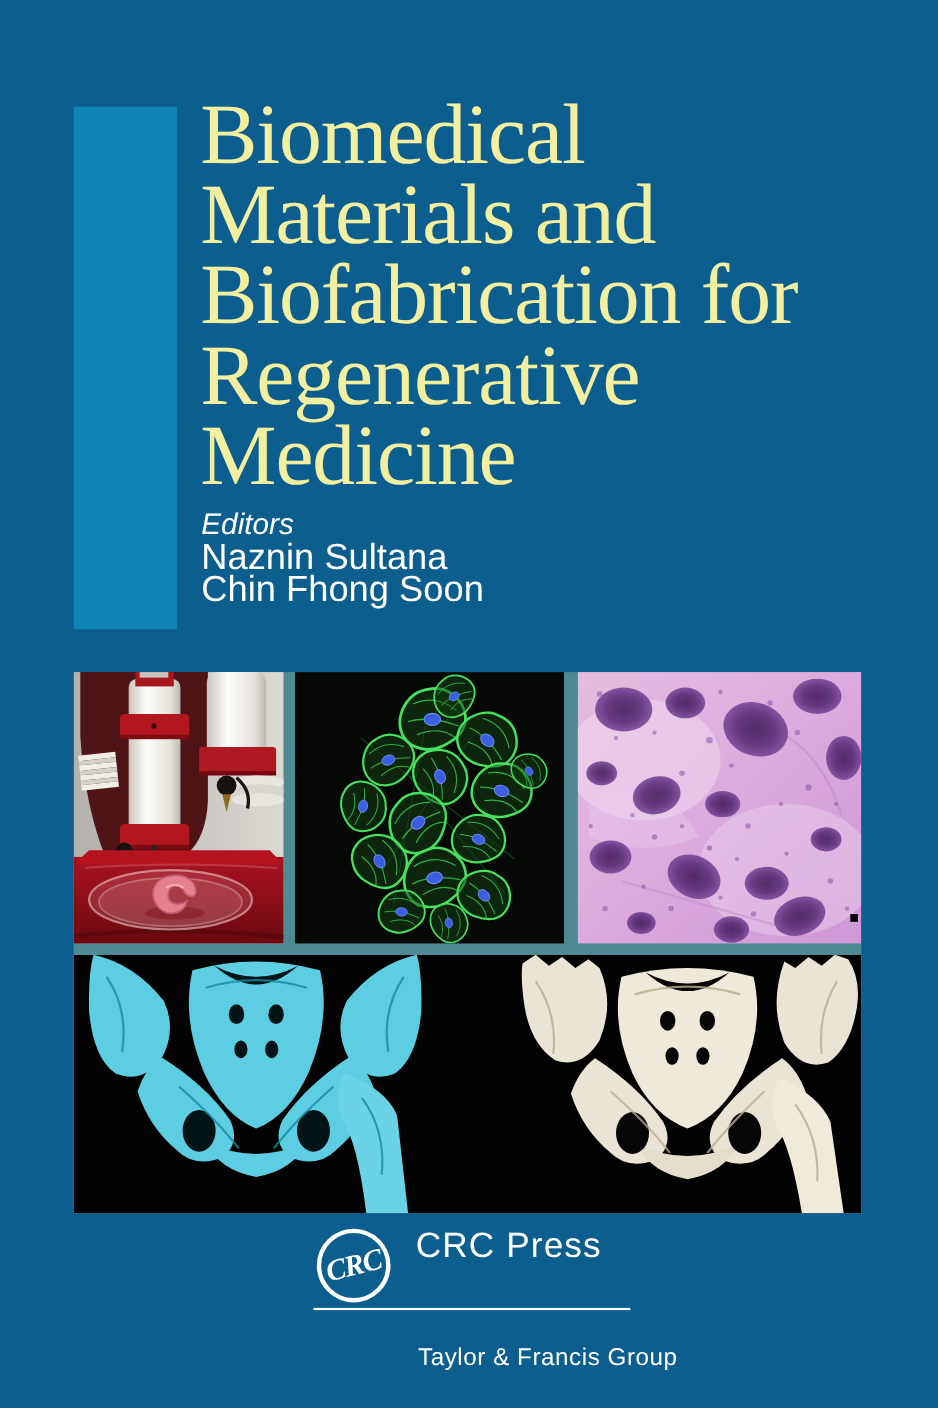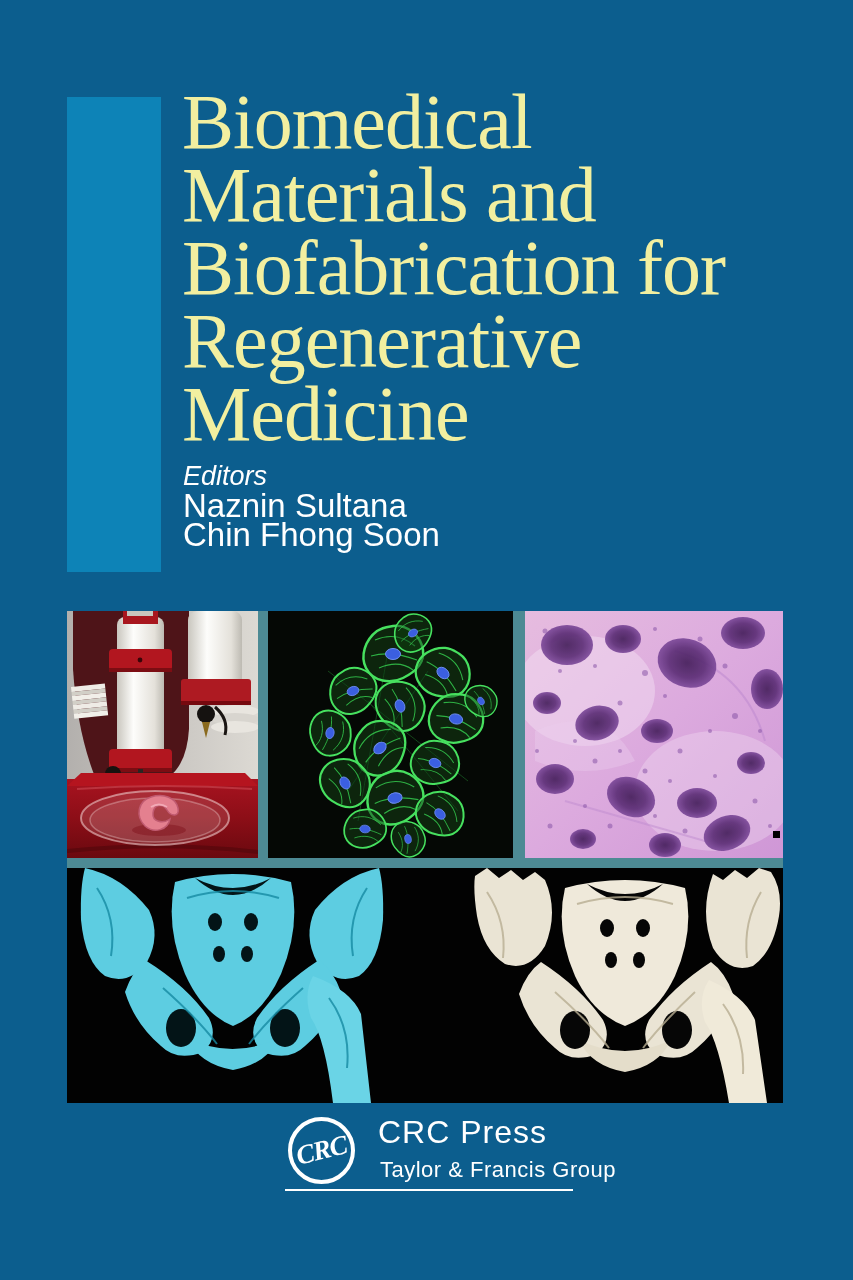--- a/index.html
+++ b/index.html
@@ -24,21 +24,21 @@
   .ph-1{left:0;top:0;width:191px;height:247px;}
   .ph-2{left:201px;top:0;width:245px;height:247px;}
   .ph-3{left:458px;top:0;width:258px;height:247px;}
   .ph-4{left:0;top:257px;width:716px;height:235px;}
 
   .logo-circle{position:absolute;left:288px;top:1117px;width:59px;height:59px;
         border:4px solid #ffffff;border-radius:50%;display:flex;align-items:center;justify-content:center;}
   .logo-circle span{display:block;transform:rotate(-14deg);color:#ffffff;
         font-family:"Liberation Serif",serif;font-style:italic;font-weight:bold;font-size:27px;letter-spacing:-1px;}
   .press-name{position:absolute;left:378px;top:1114px;color:#ffffff;font-size:32px;font-weight:400;letter-spacing:1px;}
-  .press-group{position:absolute;left:380px;top:1157px;color:#ffffff;font-size:22px;letter-spacing:0.5px;}
+  .press-group{position:absolute;left:380px;top:1221px;color:#ffffff;font-size:22px;letter-spacing:0.5px;}
   .press-rule{position:absolute;left:285px;top:1189px;width:288px;height:2px;background:#ffffff;}
   .press-tagline{position:absolute;left:286px;top:1198px;color:#ffffff;font-size:20px;letter-spacing:1.6px;}
 </style>
 </head>
 <body>
 
 <div class="cover">
 
   <div class="accent-bar"></div>
 

